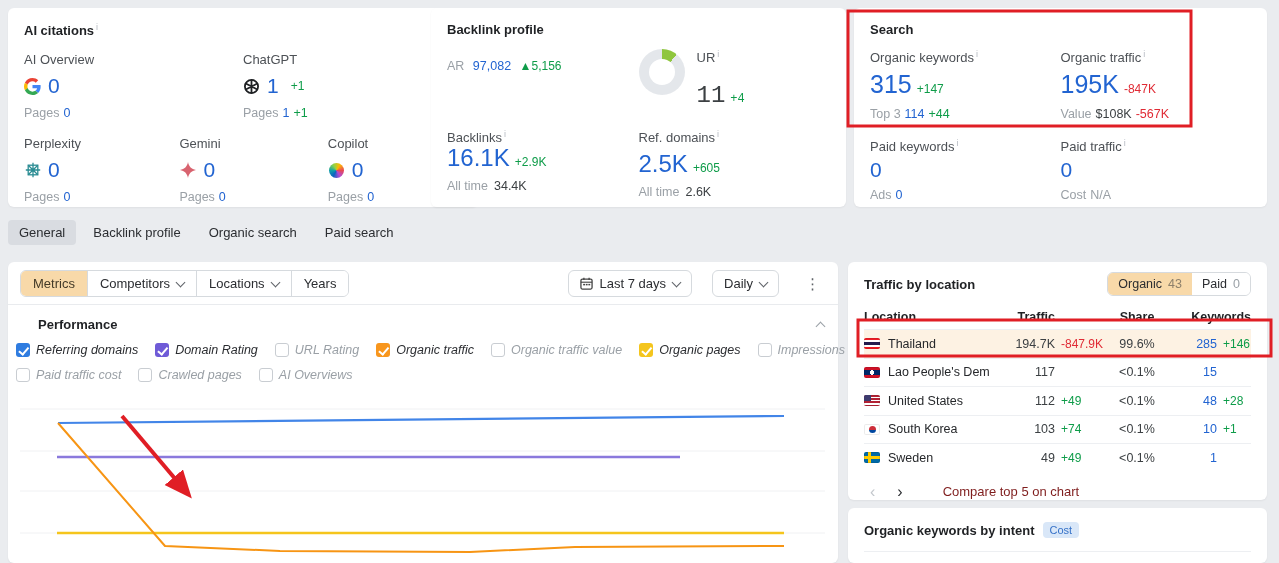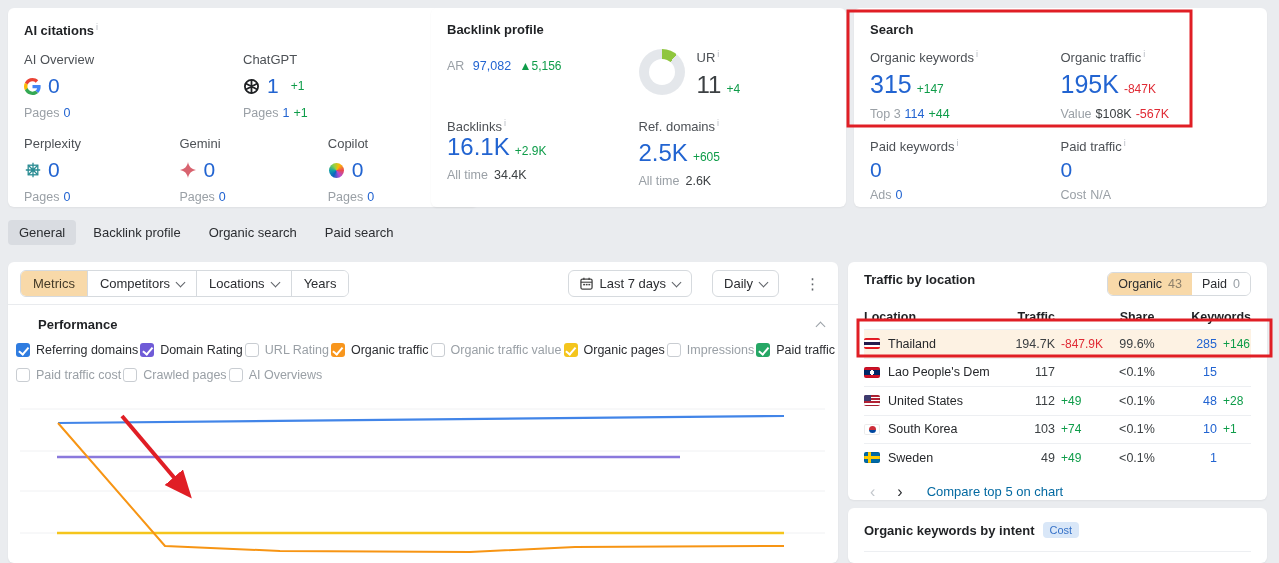--- a/index.html
+++ b/index.html
@@ -53,32 +53,32 @@
   .seg:last-child{border-right:none;}
   .seg.active{background:#f8d9a9;color:#433a28;}
   .filter-right{display:flex;align-items:center;gap:20px;}
   .btn{display:flex;align-items:center;gap:7px;border:1px solid #d6dade;background:#fff;border-radius:6px;padding:5px 11px;font-size:13px;color:#2b2d31;font-family:inherit;cursor:pointer;}
   .kebab{border:none;background:none;font-size:15px;color:#5f6368;padding:2px 6px;cursor:pointer;}
   .chev{width:6px;height:6px;border-right:1.6px solid #5f6368;border-bottom:1.6px solid #5f6368;transform:rotate(45deg);display:inline-block;margin-top:-3px;}
   .chev.up{transform:rotate(225deg);margin-top:4px;border-color:#9aa0a6;}
   .divider{border-top:1px solid #e9ebee;}
   .perf-header{display:flex;align-items:center;justify-content:space-between;padding:12px 14px 4px 30px;}
   .cb-rows{padding:7px 14px 0 8px;}
-  .cb-row{display:flex;align-items:center;gap:2px;margin-bottom:11px;flex-wrap:nowrap;}
+  .cb-row{display:flex;align-items:center;gap:17px;margin-bottom:11px;flex-wrap:nowrap;font-style:italic;}
   .cb-item{display:flex;align-items:center;gap:6px;font-size:12.5px;white-space:nowrap;cursor:pointer;}
   .cb{width:14px;height:14px;border-radius:3px;position:relative;box-sizing:border-box;flex:0 0 auto;}
   .cb.un{background:#fff;border:1.5px solid #c9cdd2;}
   .cb.checked::after{content:"";position:absolute;left:4.5px;top:1.5px;width:3.5px;height:7.5px;border:solid #fff;border-width:0 2px 2px 0;transform:rotate(40deg);}
   .cb-item .lbl-on{color:#2b2d31;}
   .cb-item .lbl-off{color:#9aa0a6;}
   .chart-svg{position:absolute;left:10px;top:118px;}
 
   
   .traffic-card{left:848px;top:262px;width:419px;height:238px;padding:0;}
-  .tc-header{display:flex;align-items:flex-start;justify-content:space-between;padding:10px 16px 9px 16px;}
+  .tc-header{display:flex;align-items:center;justify-content:space-between;padding:10px 16px 9px 16px;}
   .toggle{display:inline-flex;border:1px solid #d6dade;border-radius:6px;overflow:hidden;font-size:12.5px;}
   .tseg{padding:4px 10px;display:flex;gap:6px;align-items:center;background:#fff;cursor:pointer;color:#2b2d31;}
   .tseg.active{background:#f8d9a9;}
   .tseg .cnt{color:#9aa0a6;}
   .tseg.active .cnt{color:#8d806b;}
   .ttable{padding:0 16px;}
   .trow{display:grid;grid-template-columns:1fr 118px 60px 84px;align-items:center;height:27.5px;border-top:1px solid #edeff2;font-size:12.5px;}
   .trow.head{border-top:none;font-weight:bold;height:24px;color:#1f2124;}
   .trow.hl{background:#fdf2e3;}
   .loc{display:flex;align-items:center;gap:8px;overflow:hidden;white-space:nowrap;}
@@ -94,21 +94,21 @@
   .flag-la{background:radial-gradient(circle at 50% 50%,#fff 0 2.4px,rgba(0,0,0,0) 2.5px),linear-gradient(180deg,#ce1126 0 25%,#002868 25% 75%,#ce1126 75%);}
   .flag-us{background:repeating-linear-gradient(180deg,#b22234 0 1.6px,#fff 1.6px 3.2px);}
   .flag-us::after{content:"";position:absolute;left:0;top:0;width:7px;height:6px;background:#3c3b6e;}
   .flag-kr{background:#fff;}
   .flag-kr::after{content:"";position:absolute;left:4.5px;top:2px;width:7px;height:7px;border-radius:50%;background:linear-gradient(180deg,#cd2e3a 50%,#0047a0 50%);}
   .flag-se{background:linear-gradient(90deg,rgba(0,0,0,0) 0 4.5px,#fecc00 4.5px 7.5px,rgba(0,0,0,0) 7.5px),linear-gradient(180deg,rgba(0,0,0,0) 0 4px,#fecc00 4px 7px,rgba(0,0,0,0) 7px),#006aa7;}
   .tfooter{display:flex;align-items:center;gap:10px;padding:12px 16px;font-size:13px;}
   .pg{font-size:16px;line-height:1;cursor:pointer;padding:0 6px;}
   .pg.prev{color:#c3c7cc;}
   .pg.next{color:#2b2d31;}
-  .compare{margin-left:8px;color:#0369a1;cursor:pointer;}
+  .compare{margin-left:24px;color:#7f1d1d;cursor:pointer;}
   .intent-card{left:848px;top:508px;width:419px;height:55px;padding:14px 16px;}
   .intent-head{display:flex;align-items:center;gap:8px;}
   .badge{background:#d9e7f8;color:#3672c8;font-size:11px;padding:2px 7px;border-radius:4px;}
   .intent-div{border-top:1px solid #edeff2;margin-top:13px;}
 
   .overlay{position:absolute;left:0;top:0;pointer-events:none;z-index:50;}
 </style>
 </head>
 <body>
 
@@ -200,21 +200,21 @@
           <span class="muted">AR</span>
           <span class="blue" style="margin-left:5px;cursor:pointer;">97,082</span>
           <span class="green" style="margin-left:5px;font-size:12px;">▲5,156</span>
         </div>
       </div>
       <div>
         <div class="dr-row">
           <div class="donut" id="ur-donut" style="background: conic-gradient(rgb(143, 198, 62) 0deg, rgb(143, 198, 62) 11%, rgb(228, 231, 235) 11%, rgb(228, 231, 235) 100%);"></div>
           <div>
             <div class="stat-label"><span>UR</span><sup class="info">i</sup></div>
-            <div style="margin-top:7px;"><span class="mid dark">11</span><span class="delta green">+4</span></div>
+            <div style="margin-top:18px;font-family:Liberation Mono, monospace;"><span class="mid dark">11</span><span class="delta green">+4</span></div>
           </div>
         </div>
       </div>
     </div>
     <div class="bl-grid2">
       <div>
         <div class="stat-label"><span>Backlinks</span><sup class="info">i</sup></div>
         <div style="margin-top:0;"><span class="mid blue" style="cursor:pointer;">16.1K</span><span class="delta green">+2.9K</span></div>
         <div class="alltime"><span class="muted">All time</span><span class="dark" style="margin-left:6px;">34.4K</span></div>
       </div>

